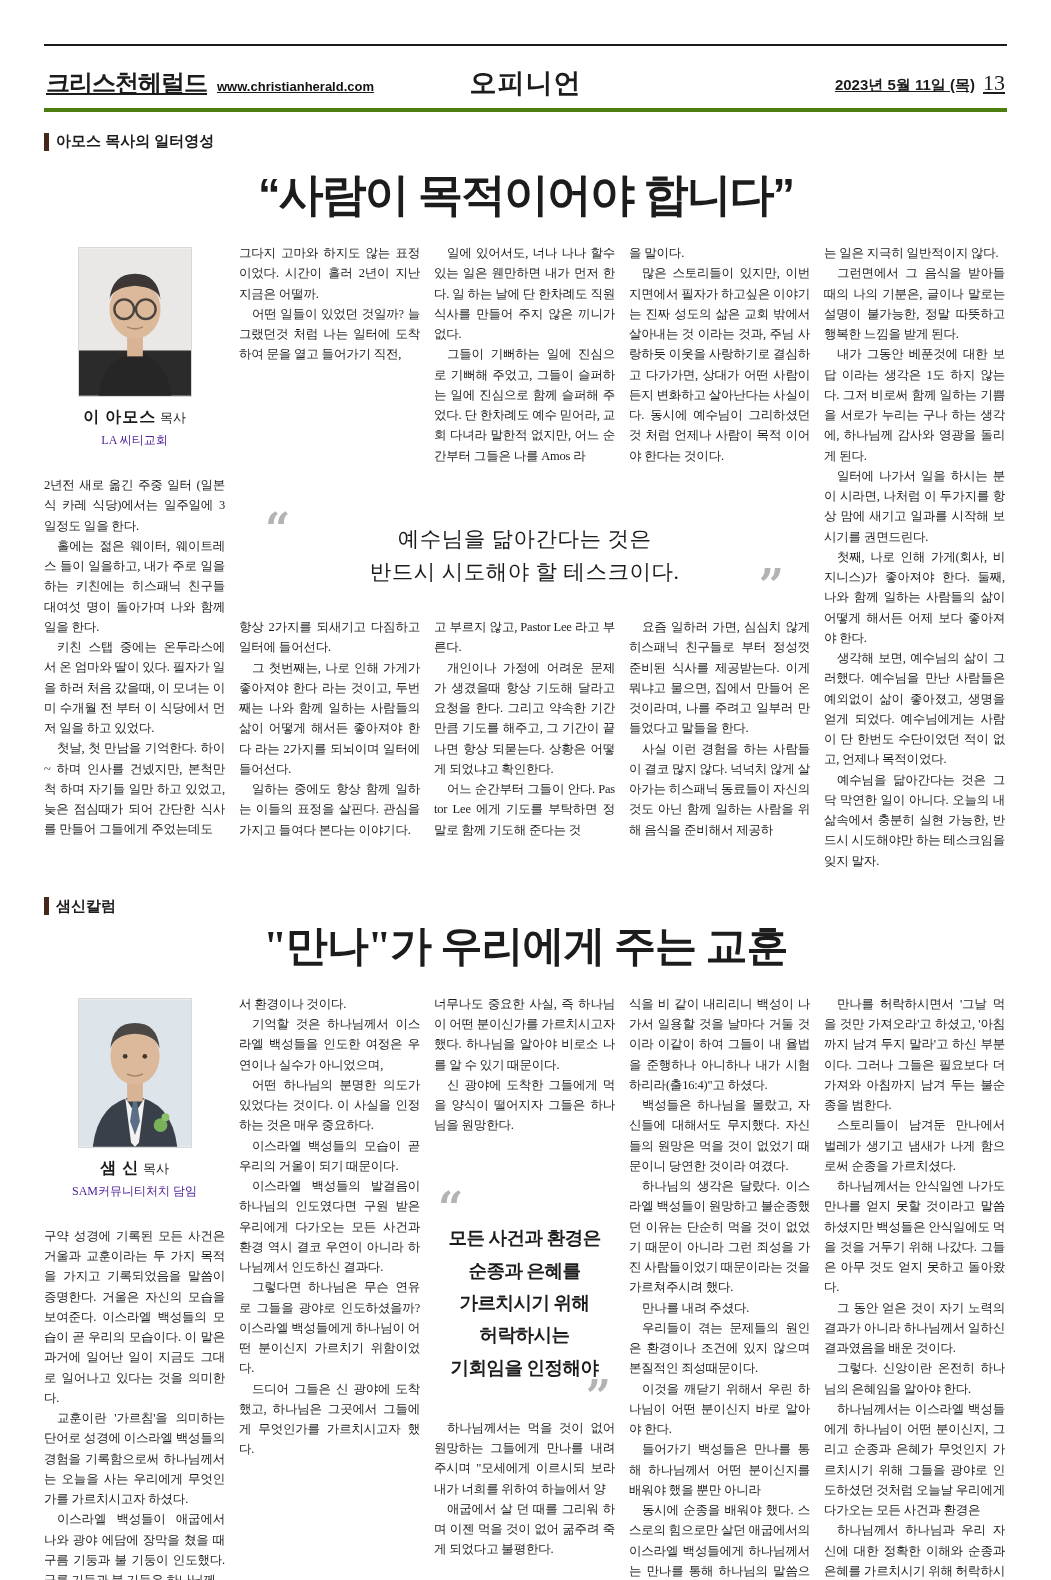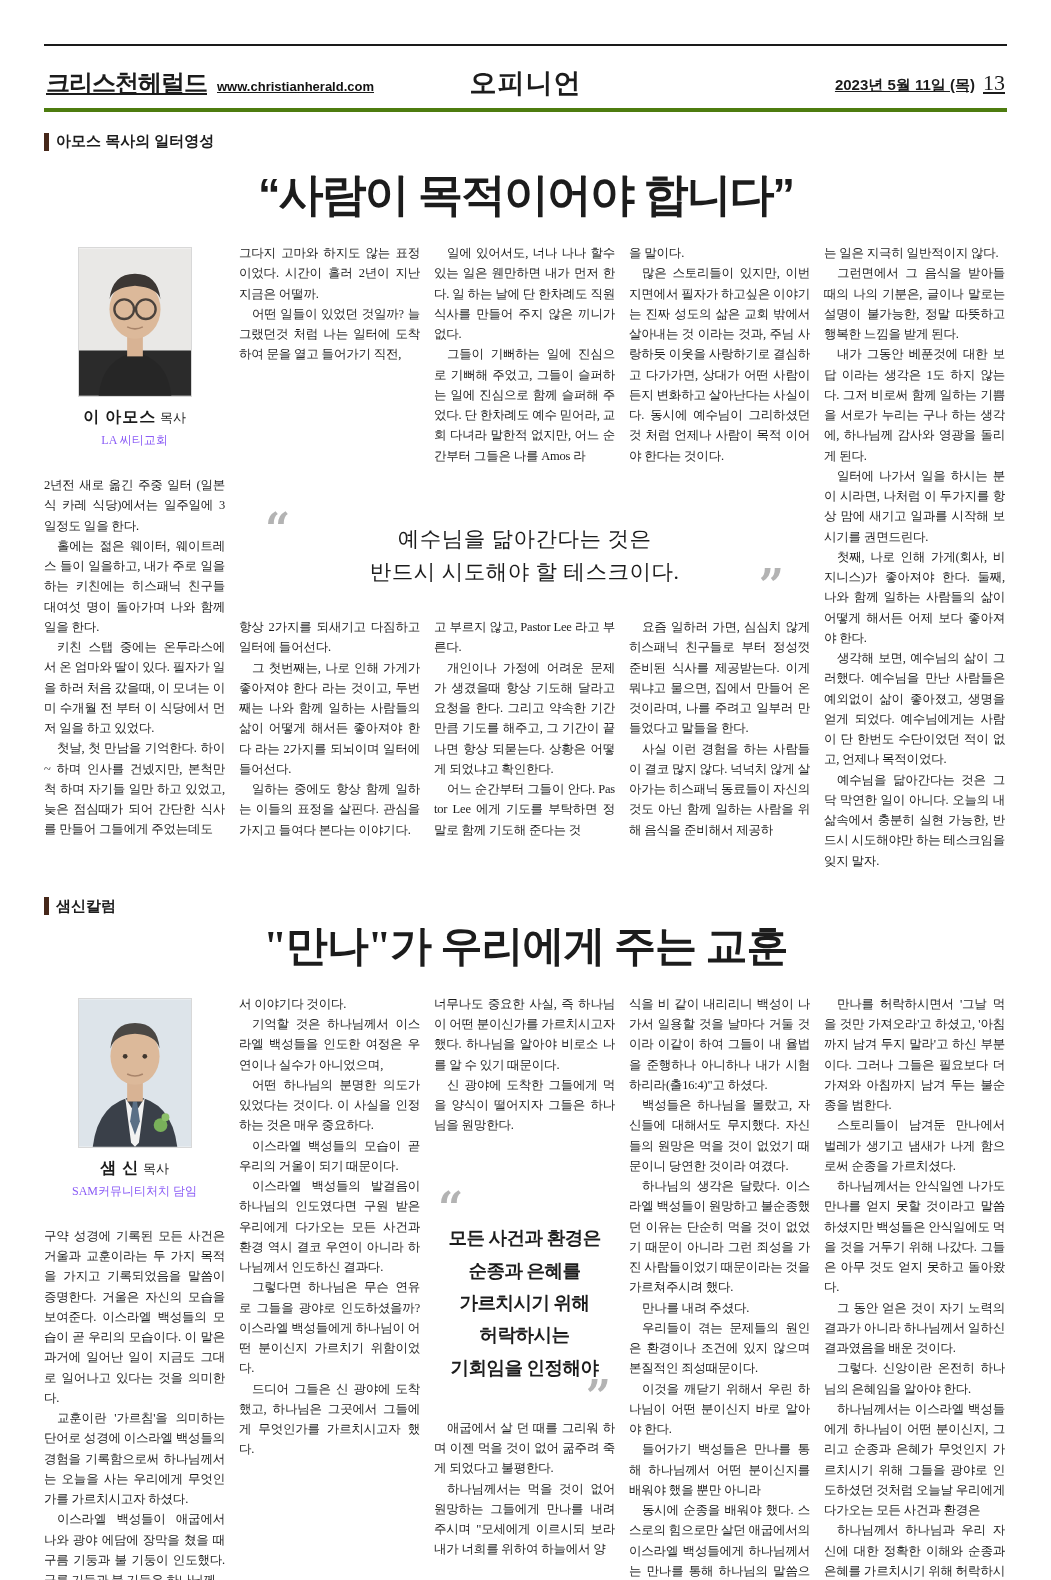--- a/index.html
+++ b/index.html
@@ -37,21 +37,21 @@
   .body-text { font-size:12.5px; line-height:1.62; letter-spacing:-0.2px; }
   .body-text p { text-indent:13px; text-align:justify; word-break:break-all; }
   .body-text.cont p:first-child { text-indent:0; }
 
   
   .author-card { text-align:center; margin-bottom:26px; }
   .portrait { width:114px; height:150px; margin:4px auto 10px auto; display:block; border:1px solid #d8d8d8; }
   .author-line { font-size:15px; }
   .author-name { font-weight:700; font-size:16px; letter-spacing:1px; }
   .author-title { font-size:13px; }
-  .author-affil { font-size:12px; margin-top:4px; color:#8b5cf6; }
+  .author-affil { font-size:12px; margin-top:4px; color:#4c1d95; }
 
   
   .quote-1 { height:122px; display:flex; align-items:center; padding:0 26px; }
   .qmark { font-family:"DejaVu Serif",serif; font-size:44px; font-weight:700; color:#b3b3b3; line-height:0.6; }
   .quote-1 .qmark.open { align-self:flex-start; margin-top:22px; }
   .quote-1 .qmark.close { align-self:flex-end; margin-bottom:18px; }
   .quote-1-lines { flex:1; text-align:center; font-size:21.5px; letter-spacing:0.5px; line-height:1.55; }
 
   .quote-2 { height:218px; padding:6px 4px; display:flex; flex-direction:column; justify-content:space-between; }
   .quote-2 .qmark.open { text-align:left; }
@@ -201,21 +201,21 @@
         <div class="author-affil">SAM커뮤니티처치 담임</div>
       </div>
       <div class="body-text cont">
           <p>구약 성경에 기록된 모든 사건은 거울과 교훈이라는 두 가지 목적을 가지고 기록되었음을 말씀이 증명한다. 거울은 자신의 모습을 보여준다. 이스라엘 백성들의 모습이 곧 우리의 모습이다.   이 말은 과거에 일어난 일이 지금도 그대로 일어나고 있다는 것을 의미한다.</p>
           <p>교훈이란  '가르침'을 의미하는 단어로  성경에 이스라엘 백성들의 경험을 기록함으로써 하나님께서는 오늘을 사는 우리에게 무엇인가를 가르치시고자 하셨다.</p>
           <p>이스라엘 백성들이 애굽에서 나와 광야 에담에 장막을 쳤을 때 구름 기둥과 불 기둥이 인도했다. 구름 기둥과 불 기둥은 하나님께</p>
         </div>
     </div>
 
     <div class="col body-text cont">
-        <p>서 이야기다 것이다.</p>
+        <p>서 환경이나 것이다.</p>
         <p>기억할 것은 하나님께서 이스라엘 백성들을 인도한 여정은 우연이나 실수가 아니었으며,</p>
         <p>어떤 하나님의 분명한 의도가 있었다는 것이다.  이 사실을 인정하는 것은 매우 중요하다.</p>
         <p>이스라엘 백성들의 모습이 곧 우리의 거울이 되기 때문이다.</p>
         <p>이스라엘 백성들의 발걸음이 하나님의 인도였다면 구원 받은 우리에게 다가오는 모든 사건과 환경 역시 결코 우연이 아니라 하나님께서 인도하신 결과다.</p>
         <p>그렇다면 하나님은 무슨 연유로  그들을 광야로 인도하셨을까?  이스라엘 백성들에게 하나님이 어떤 분이신지 가르치기 위함이었다.</p>
         <p>드디어 그들은 신 광야에 도착했고,  하나님은 그곳에서 그들에게 무엇인가를 가르치시고자 했다.</p>
       </div>
 
     <div class="col">
       <div class="body-text cont col3-top">
@@ -227,22 +227,22 @@
         <div class="quote-2-lines">
           <div>모든 사건과 환경은</div>
           <div>순종과 은혜를</div>
           <div>가르치시기 위해</div>
           <div>허락하시는</div>
           <div>기회임을 인정해야</div>
         </div>
         <div class="qmark close">”</div>
       </div>
       <div class="body-text col3-bottom">
+          <p>하나님께서는 먹을 것이 없어 원망하는 그들에게 만나를 내려 주시며 "모세에게 이르시되 보라 내가 너희를 위하여 하늘에서 양</p>
           <p>애굽에서 살 던 때를 그리워 하며  이젠 먹을 것이 없어 굶주려 죽게 되었다고 불평한다.</p>
-          <p>하나님께서는 먹을 것이 없어 원망하는 그들에게 만나를 내려 주시며 "모세에게 이르시되 보라 내가 너희를 위하여 하늘에서 양</p>
         </div>
     </div>
 
     <div class="col body-text cont">
         <p>식을 비 같이 내리리니 백성이 나가서 일용할 것을 날마다 거둘 것이라 이같이 하여 그들이 내 율법을 준행하나 아니하나 내가 시험하리라(출16:4)"고 하셨다.</p>
         <p>백성들은 하나님을 몰랐고, 자신들에 대해서도 무지했다. 자신들의 원망은 먹을 것이 없었기 때문이니 당연한 것이라 여겼다.</p>
         <p>하나님의 생각은 달랐다. 이스라엘 백성들이 원망하고 불순종했던 이유는 단순히 먹을 것이 없었기 때문이 아니라 그런 죄성을 가진 사람들이었기 때문이라는 것을 가르쳐주시려 했다.</p>
         <p>만나를 내려 주셨다.</p>
         <p>우리들이 겪는 문제들의 원인은 환경이나 조건에 있지 않으며 본질적인 죄성때문이다.</p>
         <p>이것을 깨닫기 위해서 우린 하나님이 어떤 분이신지 바로 알아야 한다.</p>

